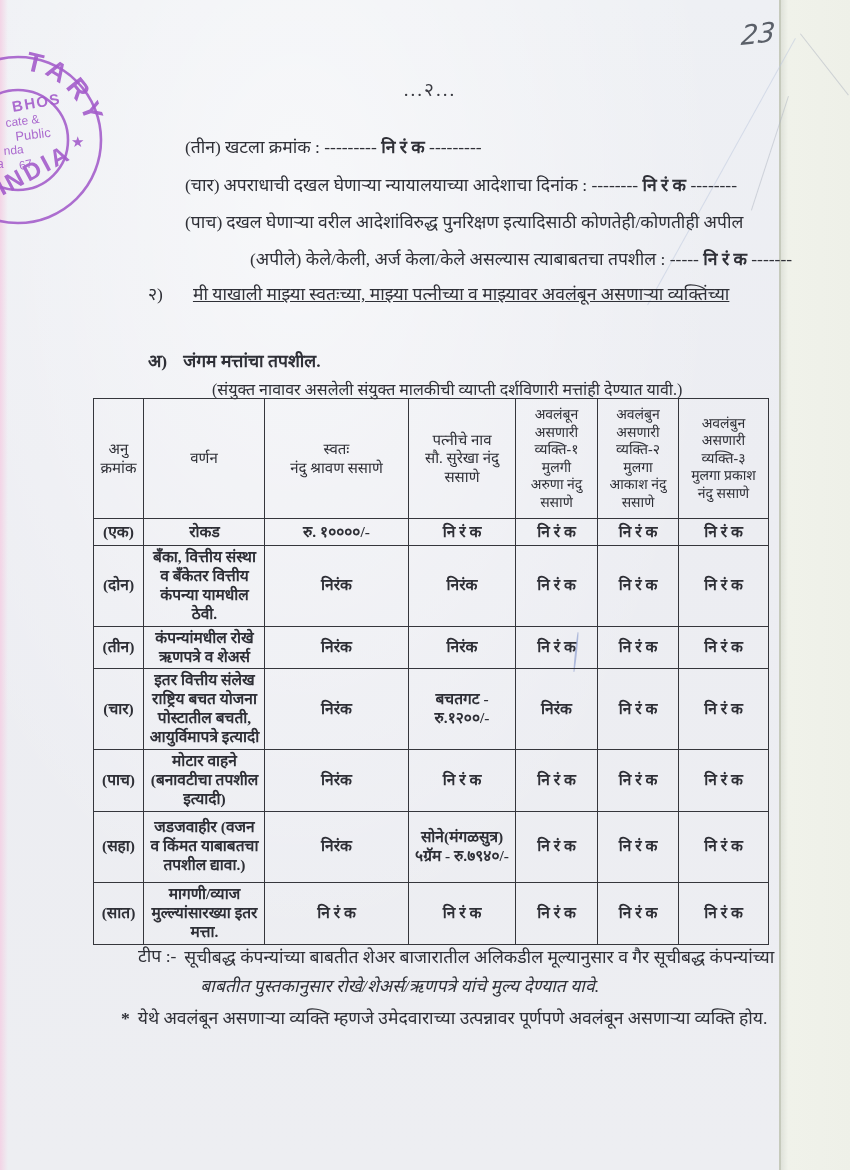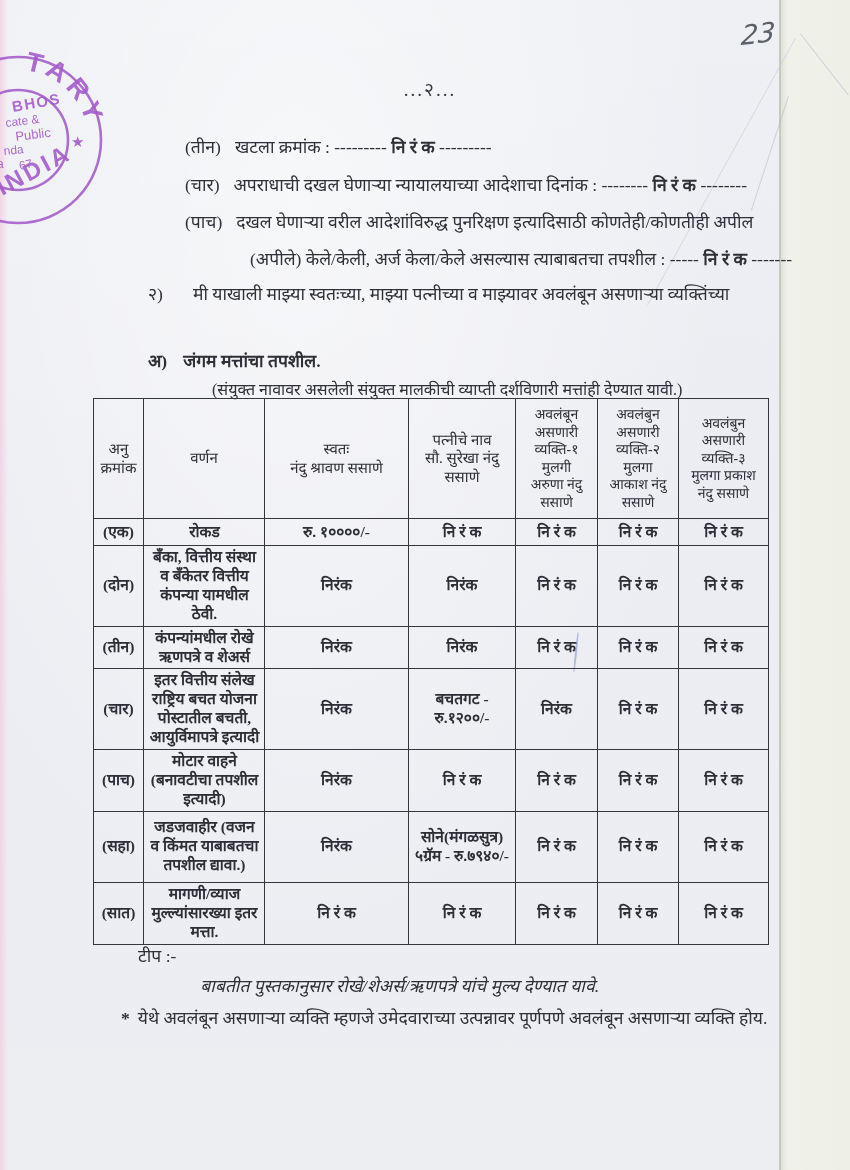--- a/index.html
+++ b/index.html
@@ -46,22 +46,22 @@
     position:absolute;left:430px;top:76px;transform:translateX(-50%);
     font-size:19px;letter-spacing:2px;color:#3a3b42;
   }
   .line{position:absolute;white-space:nowrap;font-size:17.5px;}
   .lbl{display:inline-block;}
   .bv{font-weight:bold;}
   .c-teen{left:185px;top:134px;}
   .c-chaar{left:185px;top:172px;}
   .c-paach{left:185px;top:209px;}
   .c-paach2{left:250px;top:246px;text-align:right;}
-  .c-teen .txt,.c-chaar .txt,.c-paach .txt{margin-left:14px;}
-  .p2-1{left:148px;top:281px;}
+  .c-teen .txt,.c-chaar .txt,.c-paach .txt{margin-left:4px;}
+  .p2-1{left:148px;top:281px;text-decoration:underline;}
   .p2-1 .txt{margin-left:30px;}
   .p2-2{left:215px;top:316px;}
   .secA{left:148px;top:348px;font-weight:bold;}
   .secA .txt{margin-left:16px;}
   .secA-note{left:212px;top:378px;font-size:16px;}
 
   table.assets{
     position:absolute;left:93px;top:398px;width:675px;
     border-collapse:collapse;table-layout:fixed;
     font-size:15.5px;color:#2e2f36;
@@ -269,21 +269,21 @@
           <td>नि रं क</td>
           <td>नि रं क</td>
           <td>नि रं क</td>
         </tr>
       </tbody>
   </table>
 
   <div class="tip">
     <span class="tip-label">टीप :-</span>
     <span class="tip-lines">
-      <br>
+      <span class="l1">सूचीबद्ध कंपन्यांच्या बाबतीत शेअर बाजारातील अलिकडील मूल्यानुसार व गैर सूचीबद्ध कंपन्यांच्या</span><br>
       <span class="l2">बाबतीत पुस्तकानुसार रोखे/शेअर्स/ऋणपत्रे यांचे मुल्य देण्यात यावे.</span>
     </span>
   </div>
   <div class="starnote">
     <span class="star">*</span><span>येथे अवलंबून असणाऱ्या व्यक्ति म्हणजे उमेदवाराच्या उत्पन्नावर पूर्णपणे अवलंबून असणाऱ्या व्यक्ति होय.</span>
   </div>
 
 </div>
 
 </body></html>

